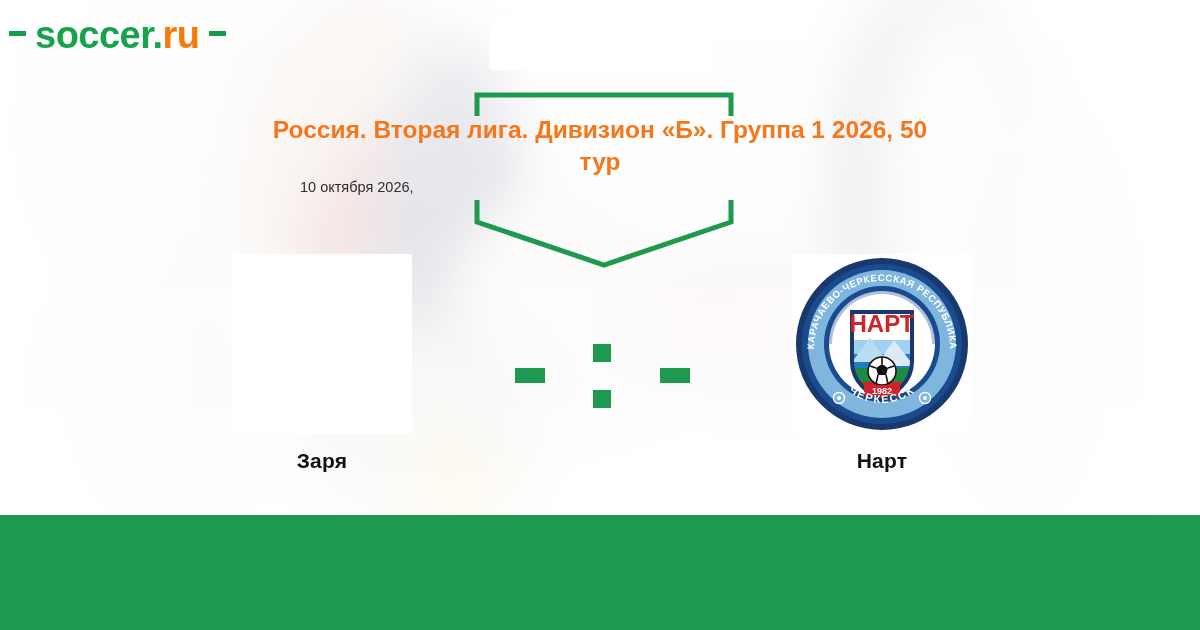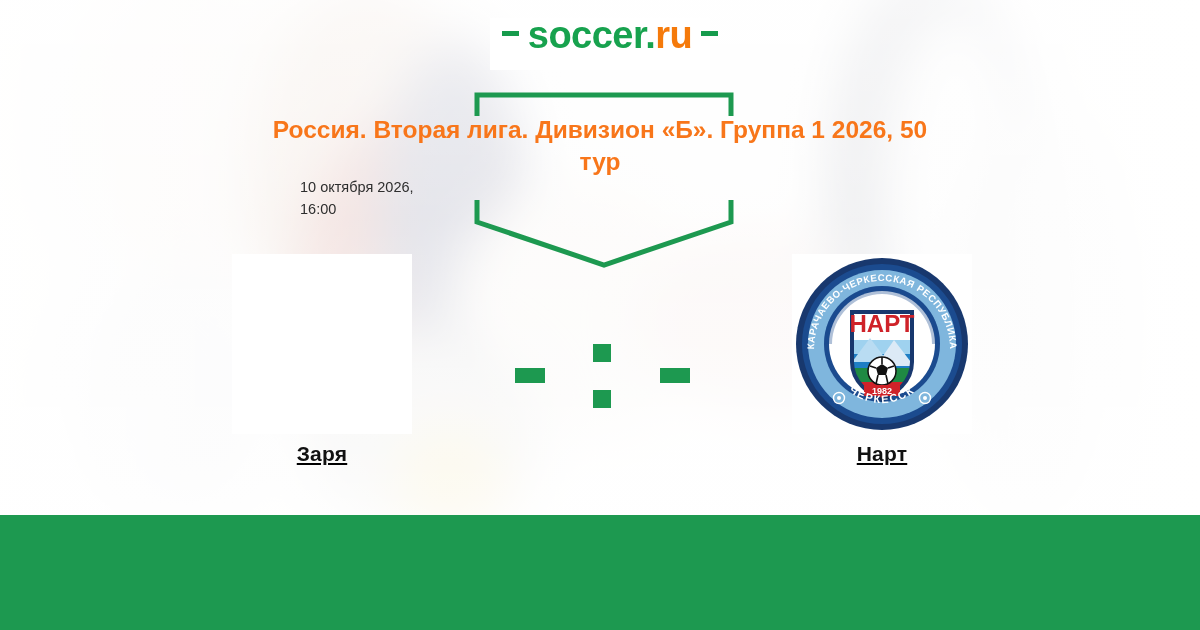--- a/index.html
+++ b/index.html
@@ -44,24 +44,23 @@
   .logo-plate {
     position: absolute;
     left: 490px; top: 18px;
     width: 220px; height: 52px;
     background: #ffffff;
   }
   .logo-row {
     position: absolute;
     left: 0; top: 16px;
     width: 1200px;
-    text-align: center;
+    text-align: left;
     line-height: 1;
     white-space: nowrap;
-    padding-left: 20px;
   }
   .logo-dash {
     display: inline-block;
     vertical-align: middle;
     width: 17px; height: 5px;
     background: #169b4c;
     margin: 0 9px;
     position: relative;
     top: -2px;
   }
@@ -98,34 +97,33 @@
     font-size: 14.5px;
     line-height: 1.52;
   }
 
   
   .team {
     position: absolute;
     top: 254px;
     width: 300px;
     text-align: center;
-    text-decoration: underline;
   }
   .team-home { left: 172px; }
   .team-away { left: 732px; }
   .crest {
     width: 180px; height: 180px;
     margin: 0 auto;
     background: #ffffff;
     display: block;
     position: relative;
   }
   .crest svg { display: block; }
   .team-name {
-    margin-top: 8px;
+    margin-top: 15px;
     font-size: 21px;
     font-weight: bold;
     color: #111111;
     letter-spacing: 0.2px;
   }
 
   
   .score-area { position: absolute; left: 500px; top: 336px; width: 200px; height: 80px; }
   .sc-dash {
     position: absolute;
@@ -182,21 +180,20 @@
 
   <div class="logo-plate"></div>
   <div class="logo-row">
     <span class="logo-dash"></span><span class="logo-text logo-green">soccer.</span><span class="logo-text logo-orange">ru</span><span class="logo-dash"></span>
   </div>
 
   <div class="title">Россия. Вторая лига. Дивизион «Б». Группа 1 2026, 50 тур</div>
 
   <div class="datetime">
     <div>10 октября 2026,</div>
-    <div>16:00</div>
   </div>
 
   <div class="team team-home">
     <div class="crest"></div>
     <div class="team-name">Заря</div>
   </div>
 
   <div class="team team-away">
     <div class="crest">
       <svg width="180" height="180" viewBox="0 0 180 180">

